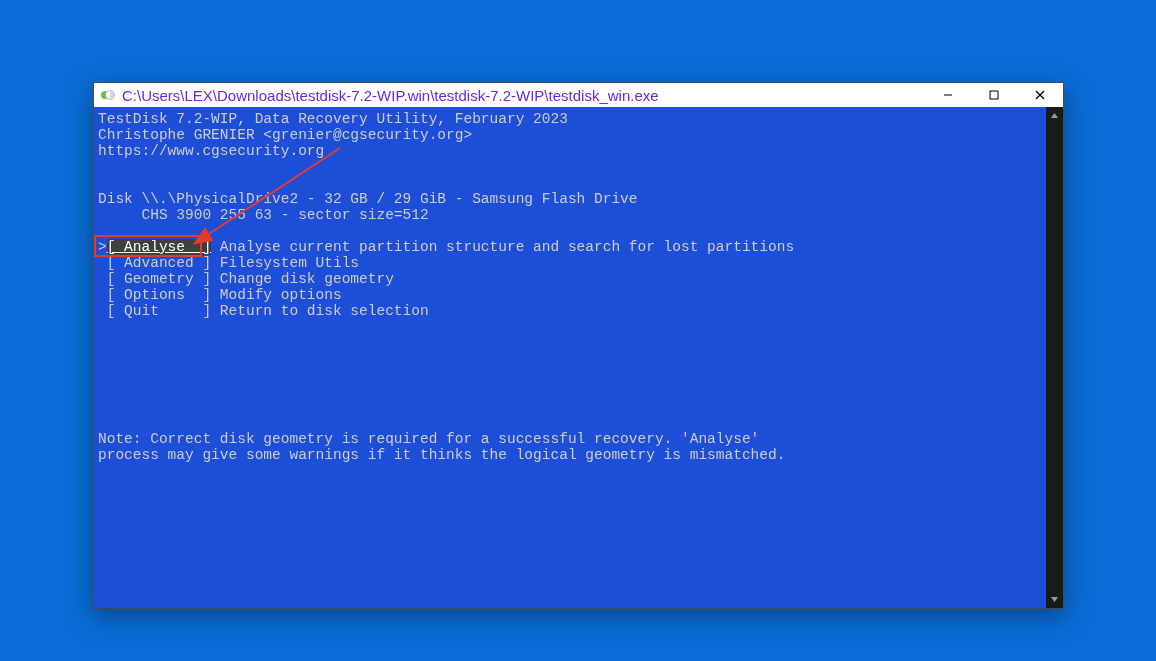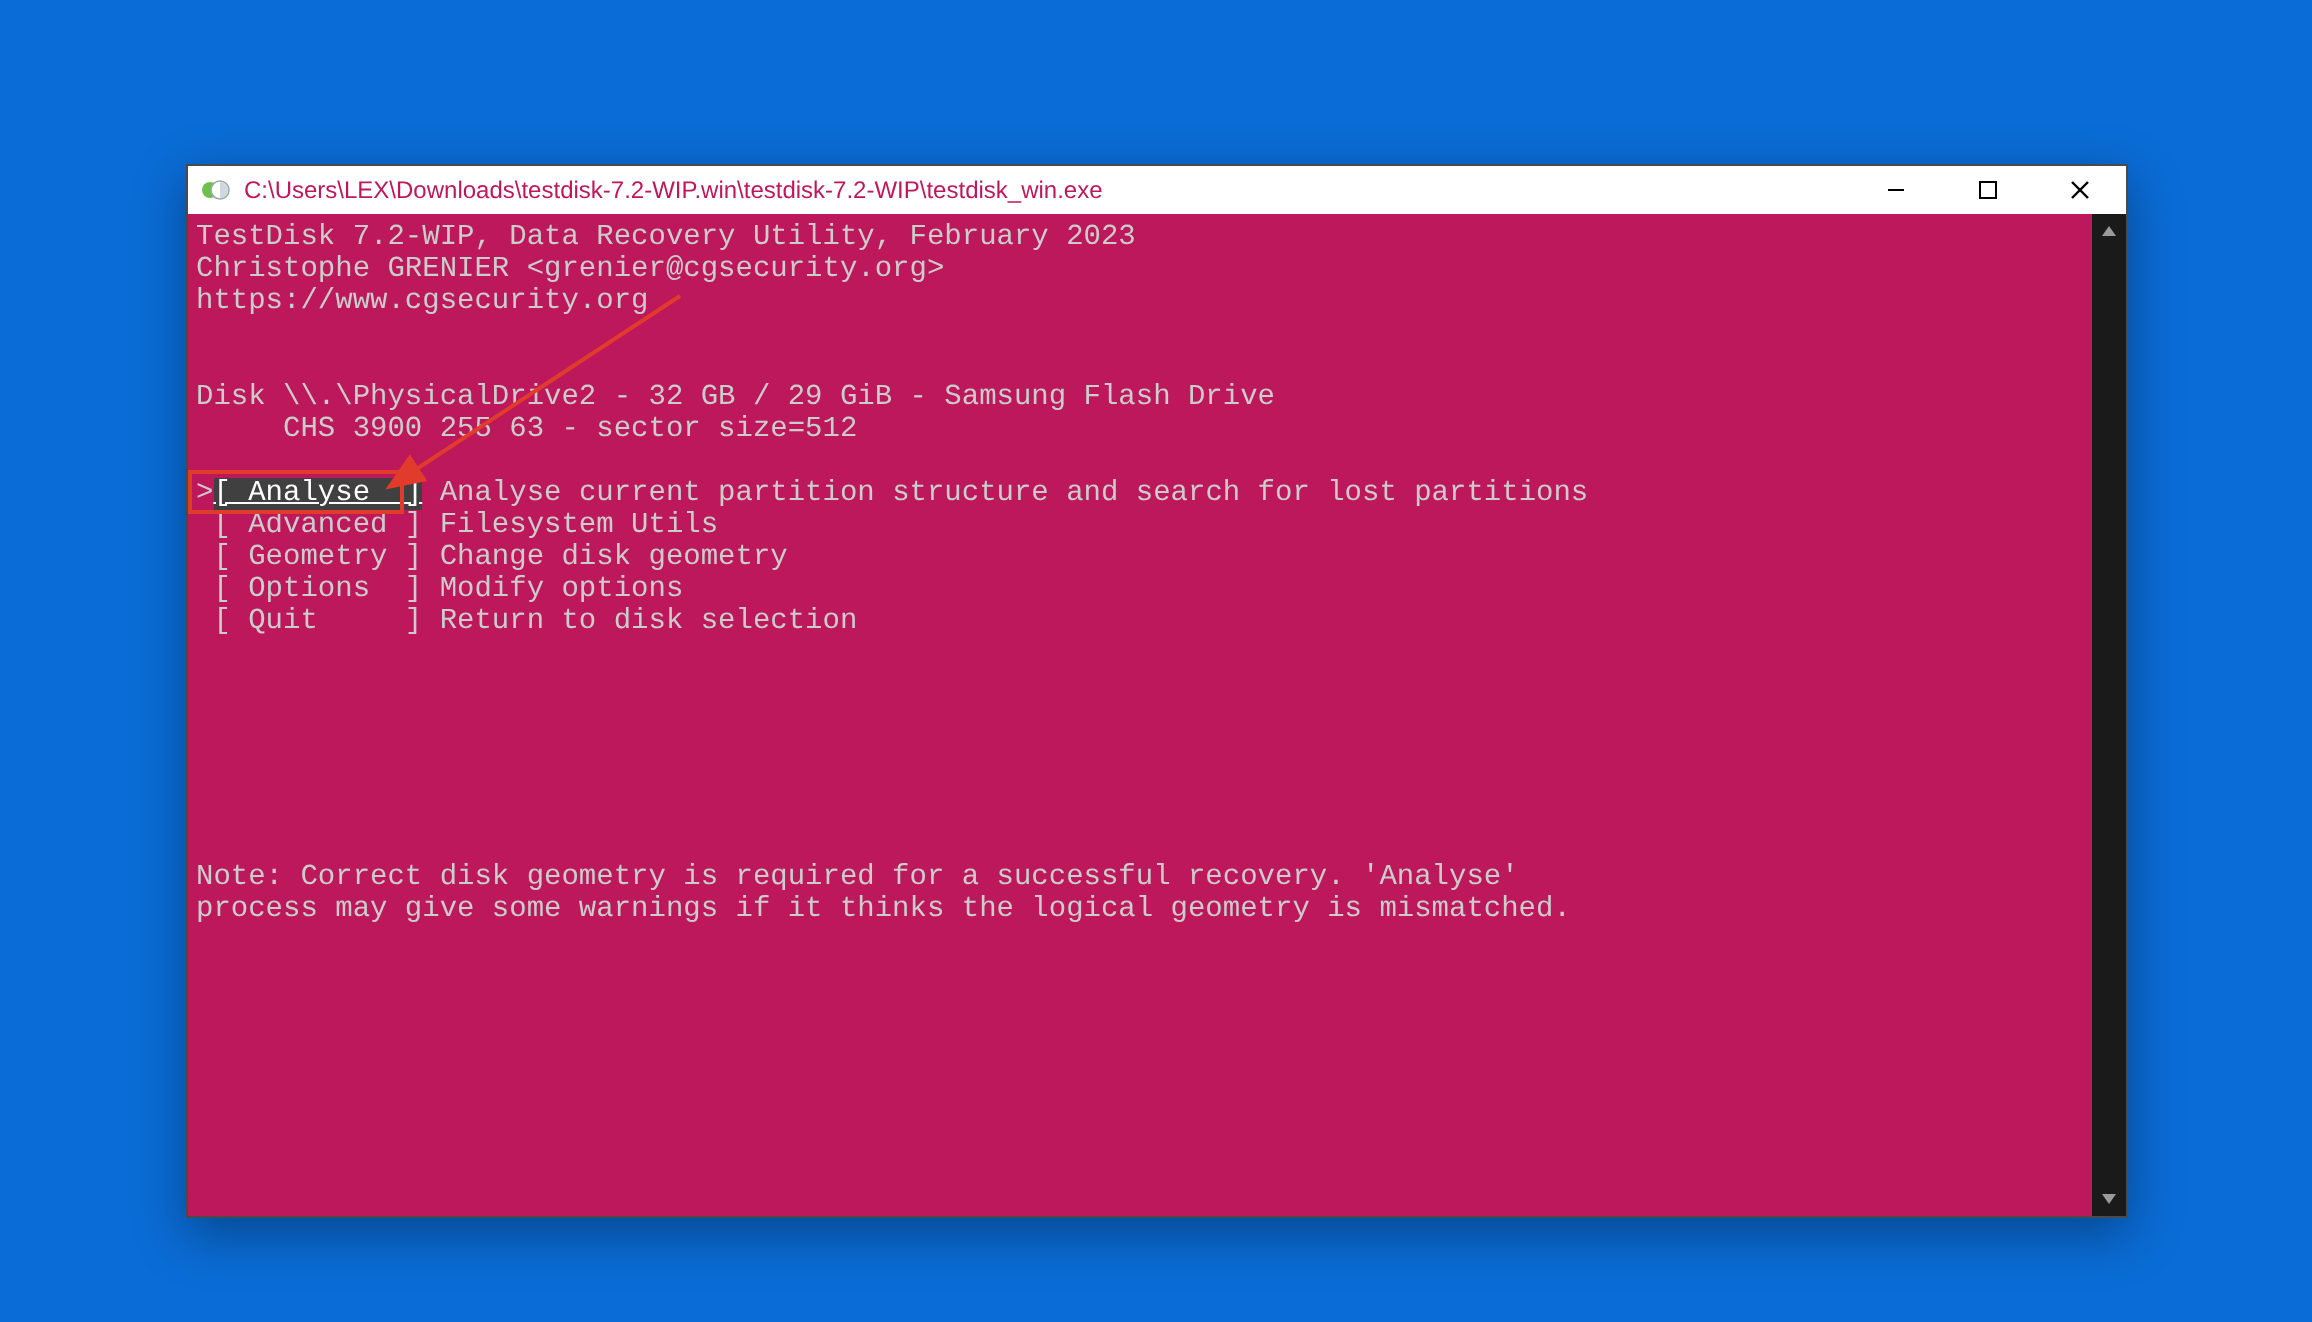--- a/index.html
+++ b/index.html
@@ -28,22 +28,22 @@
     border: 1px solid #4a4a4a;
     box-shadow: 0 8px 24px rgba(0,0,0,0.35);
     display: flex;
     flex-direction: column;
   }
   .titlebar {
     height: 24px;
     background: #ffffff;
     display: flex;
     align-items: center;
-    font-size: 12px;
-    color: #be185d;
+    font-size: 15px;
+    color: #6d28d9;
     user-select: none;
   }
   .titlebar .icon {
     width: 16px;
     height: 16px;
     margin: 0 6px 0 6px;
     display: inline-flex;
     align-items: center;
     justify-content: center;
   }
@@ -70,21 +70,21 @@
   }
   .titlebar .ctrl svg { display:block; }
   .client {
     flex: 1;
     display: flex;
     background: #000;
     min-height: 0;
   }
   .terminal {
     flex: 1;
-    background: #be185d;
+    background: #1d4ed8;
     color: #cccccc;
     font-family: Consolas, "Courier New", monospace;
     font-size: 14.5px;
     line-height: 16px;
     white-space: pre;
     padding: 4px 0 0 4px;
     letter-spacing: 0px;
     overflow: hidden;
   }
   .terminal .line { height:16px; }

